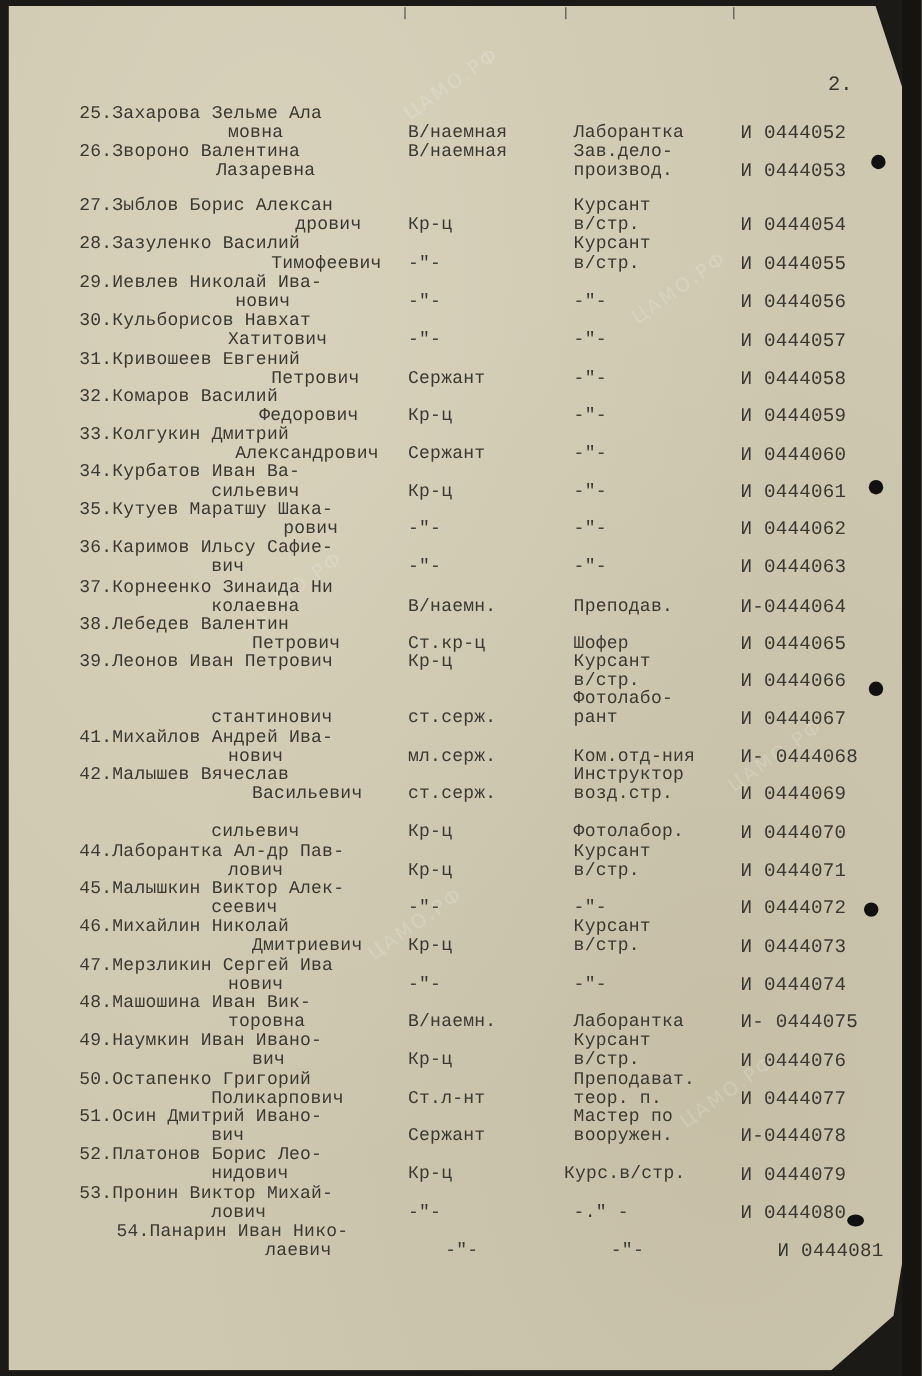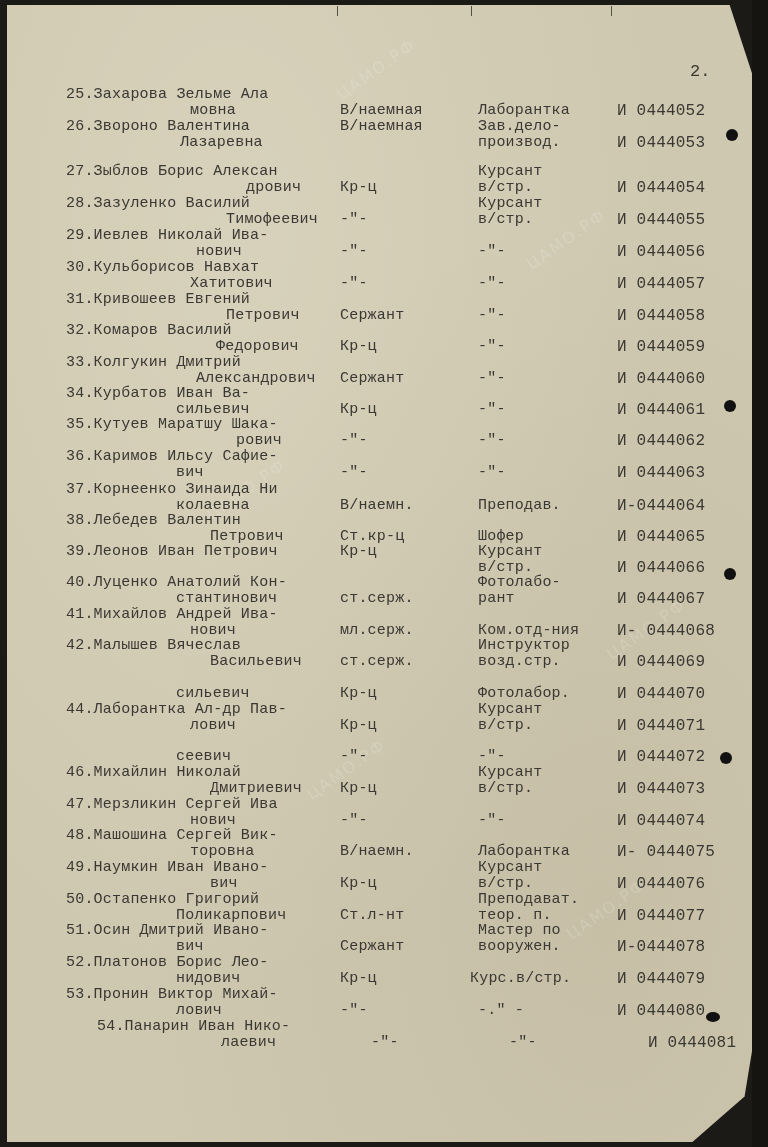--- a/index.html
+++ b/index.html
@@ -183,21 +183,20 @@
     </div>
     <div class="row" style="top: 544px;">
       <span class="text name1"><span>39.</span><span>Леонов Иван Петрович</span></span>
       <span class="text name2" style="left:66px"></span>
       <span class="text rank" style="top:0px">Кр-ц</span>
       <span class="text pos1" style="left:478px">Курсант</span>
       <span class="text pos2" style="left:478px">в/стр.</span>
       <span class="text doc">И 0444066</span>
     </div>
     <div class="row" style="top: 575px;">
-      <span class="text name1"><span>40.</span><span>Луценко Анатолий Кон-</span></span>
       <span class="text name2" style="left:176px">стантинович</span>
       <span class="text rank" style="top:16px">ст.серж.</span>
       <span class="text pos1" style="left:478px">Фотолабо-</span>
       <span class="text pos2" style="left:478px">рант</span>
       <span class="text doc">И 0444067</span>
     </div>
     <div class="row" style="top: 607px; padding-left: 48px;">
       <span class="text name1"><span>41.</span><span>Михайлов Андрей Ива-</span></span>
       <span class="text name2" style="left:190px">нович</span>
       <span class="text rank" style="top:16px">мл.серж.</span>
@@ -222,20 +221,21 @@
     </div>
     <div class="row" style="top: 702px;">
       <span class="text name1"><span>44.</span><span>Лаборантка Ал-др Пав-</span></span>
       <span class="text name2" style="left:190px">лович</span>
       <span class="text rank" style="top:16px">Кр-ц</span>
       <span class="text pos1" style="left:478px">Курсант</span>
       <span class="text pos2" style="left:478px">в/стр.</span>
       <span class="text doc">И 0444071</span>
     </div>
     <div class="row" style="top: 733px;">
+      <span class="text name1"><span>45.</span><span>Малышкин Виктор Алек-</span></span>
       <span class="text name2" style="left:176px">сеевич</span>
       <span class="text rank" style="top:16px">-"-</span>
       <span class="text pos1" style="left:478px"></span>
       <span class="text pos2" style="left:478px">-"-</span>
       <span class="text doc">И 0444072</span>
     </div>
     <div class="row" style="top: 765px;">
       <span class="text name1"><span>46.</span><span>Михайлин Николай</span></span>
       <span class="text name2" style="left:210px">Дмитриевич</span>
       <span class="text rank" style="top:16px">Кр-ц</span>
@@ -245,21 +245,21 @@
     </div>
     <div class="row" style="top: 797px;">
       <span class="text name1"><span>47.</span><span>Мерзликин Сергей Ива</span></span>
       <span class="text name2" style="left:190px">нович</span>
       <span class="text rank" style="top:16px">-"-</span>
       <span class="text pos1" style="left:478px"></span>
       <span class="text pos2" style="left:478px">-"-</span>
       <span class="text doc">И 0444074</span>
     </div>
     <div class="row" style="top: 828px;">
-      <span class="text name1"><span>48.</span><span>Машошина Сергей Вик-</span></span>
+      <span class="text name1"><span>48.</span><span>Машошина Иван Вик-</span></span>
       <span class="text name2" style="left:190px">торовна</span>
       <span class="text rank" style="top:16px">В/наемн.</span>
       <span class="text pos1" style="left:478px"></span>
       <span class="text pos2" style="left:478px">Лаборантка</span>
       <span class="text doc">И- 0444075</span>
     </div>
     <div class="row" style="top: 860px;">
       <span class="text name1"><span>49.</span><span>Наумкин Иван Ивано-</span></span>
       <span class="text name2" style="left:210px">вич</span>
       <span class="text rank" style="top:16px">Кр-ц</span>

